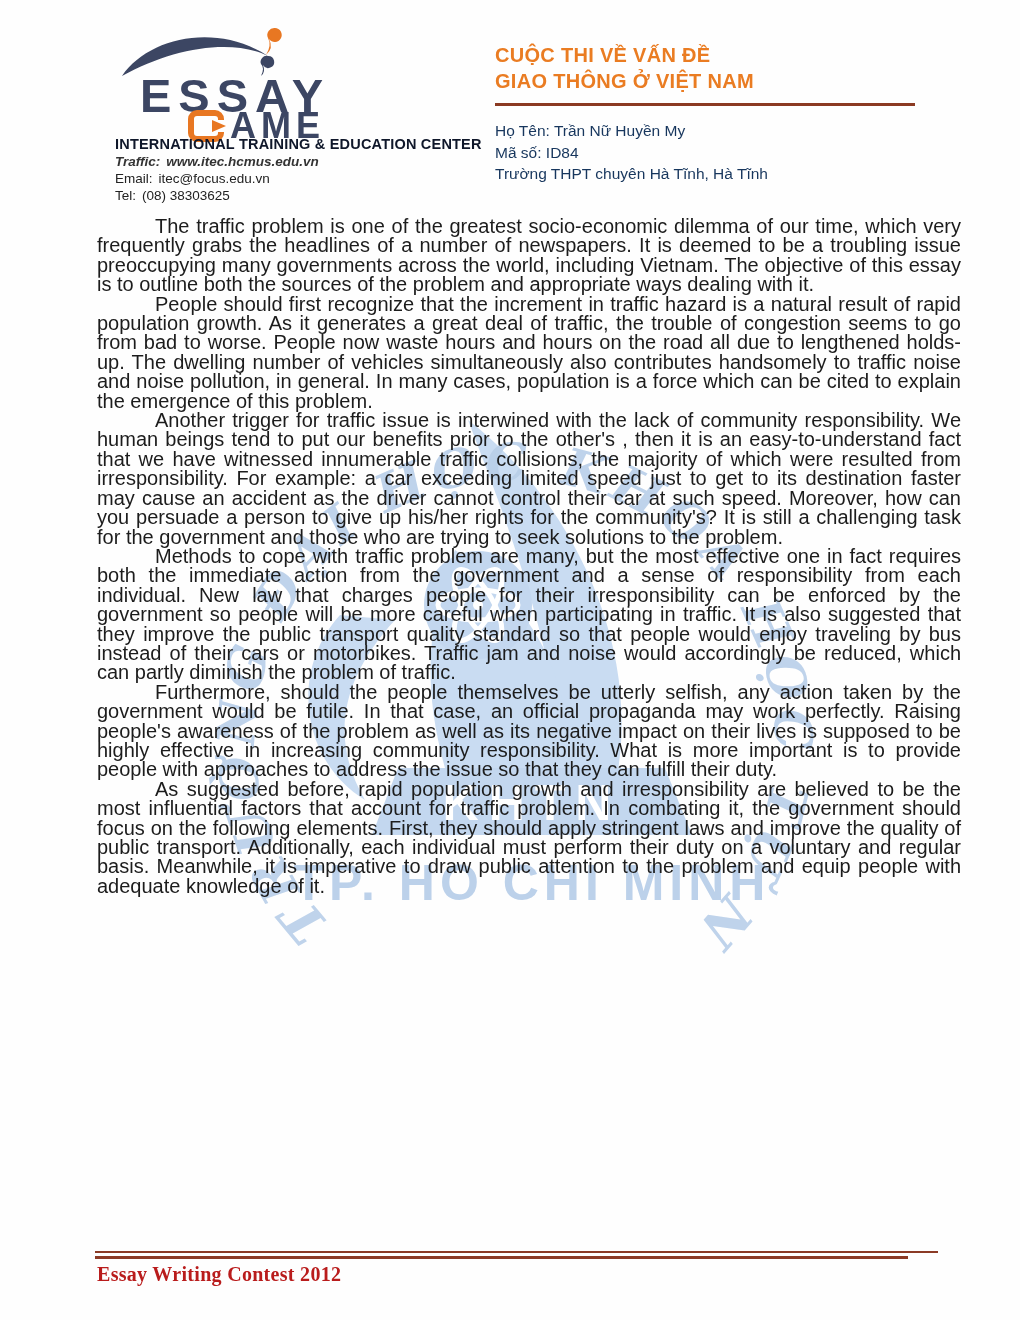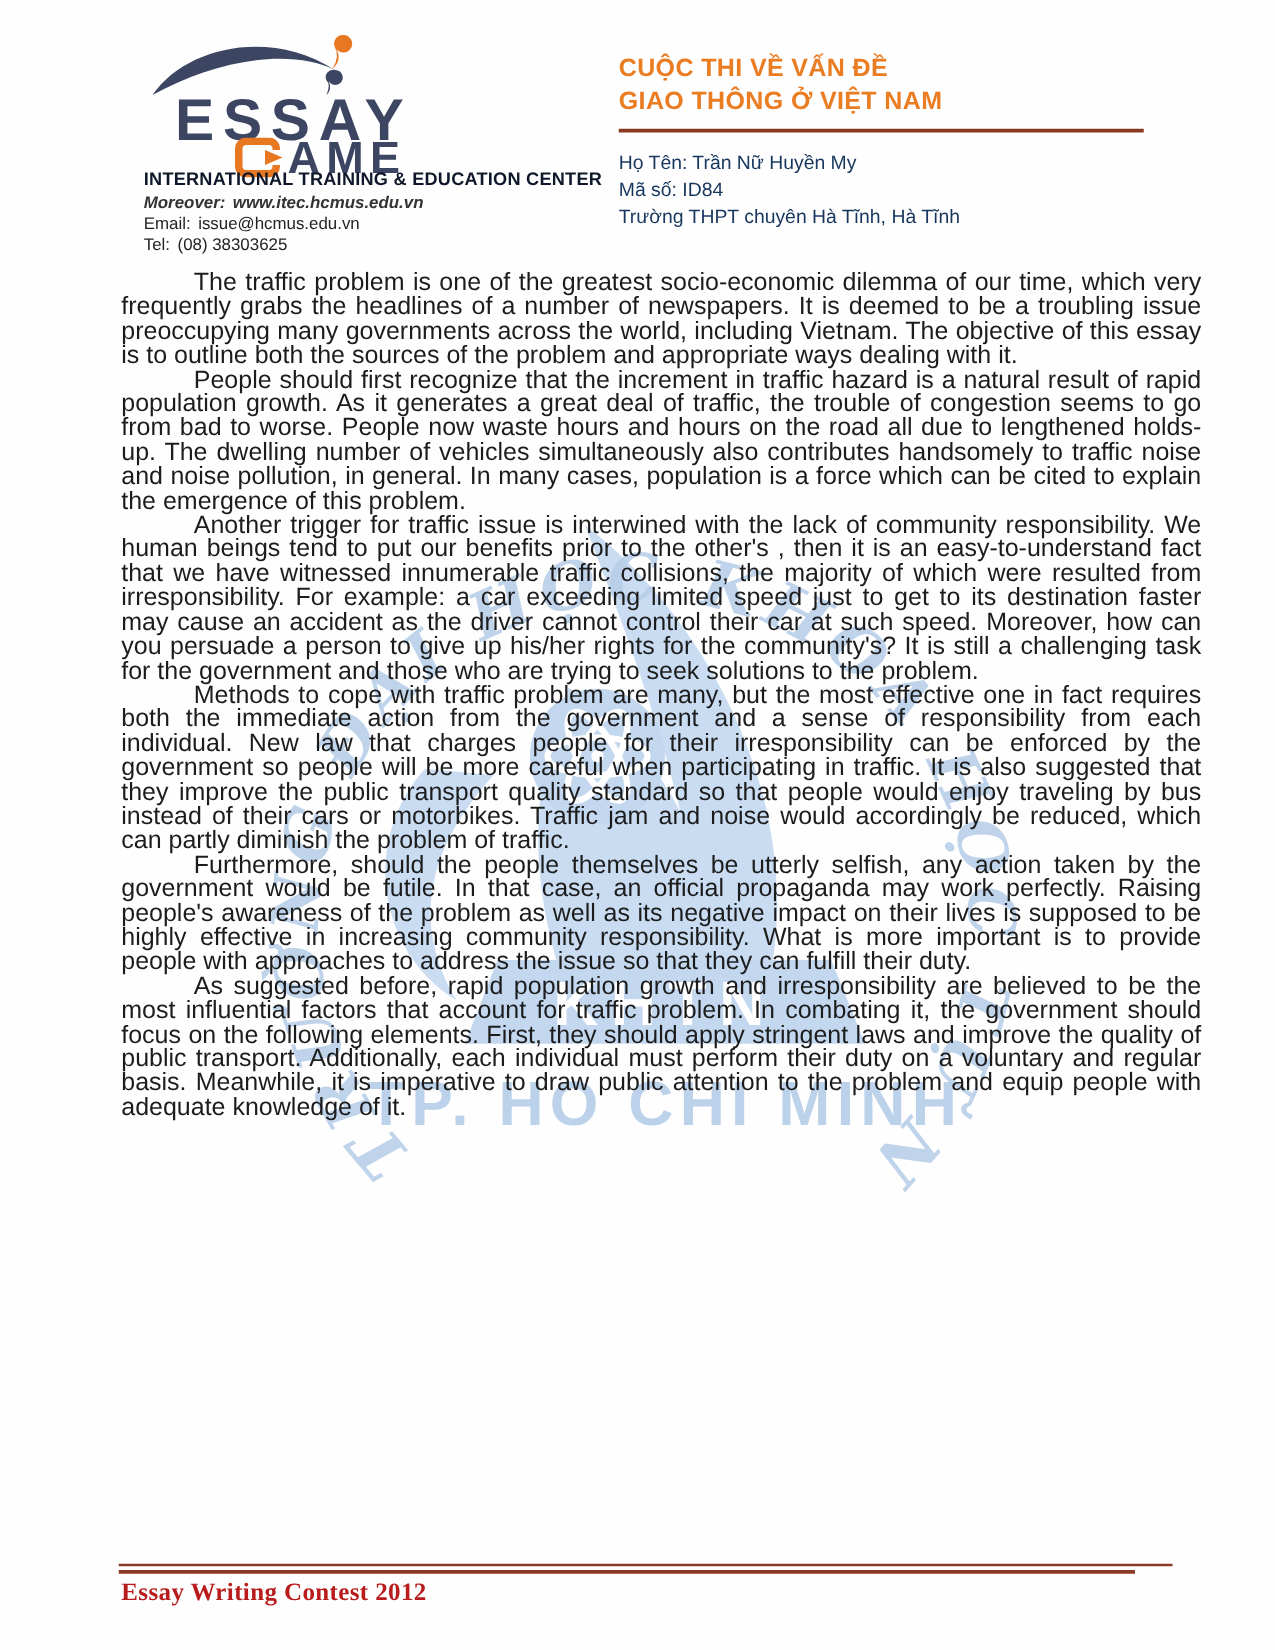--- a/index.html
+++ b/index.html
@@ -107,24 +107,24 @@
         <rect x="24" y="10" width="12" height="12" fill="#fefefe"></rect>
         <polygon points="24,10 38,16 24,22" fill="#e87722"></polygon>
       </svg>
       <span>AME</span>
     </div>
   </div>
 
   <div class="org-block">
     <div class="org-name">INTERNATIONAL TRAINING &amp; EDUCATION CENTER</div>
     <div class="contact-line website">
-      <span class="lbl">Moreover:</span><span>www.itec.hcmus.edu.vn</span>
+      <span class="lbl">Traffic:</span><span>www.itec.hcmus.edu.vn</span>
     </div>
     <div class="contact-line">
-      <span class="lbl">Email:</span><span>issue@hcmus.edu.vn</span>
+      <span class="lbl">Email:</span><span>itec@focus.edu.vn</span>
     </div>
     <div class="contact-line">
       <span class="lbl">Tel:</span><span>(08) 38303625</span>
     </div>
   </div>
 
   <div class="title-block">
     <div class="contest-title">
       <div>CUỘC THI VỀ VẤN ĐỀ</div>
       <div>GIAO THÔNG Ở VIỆT NAM</div>

